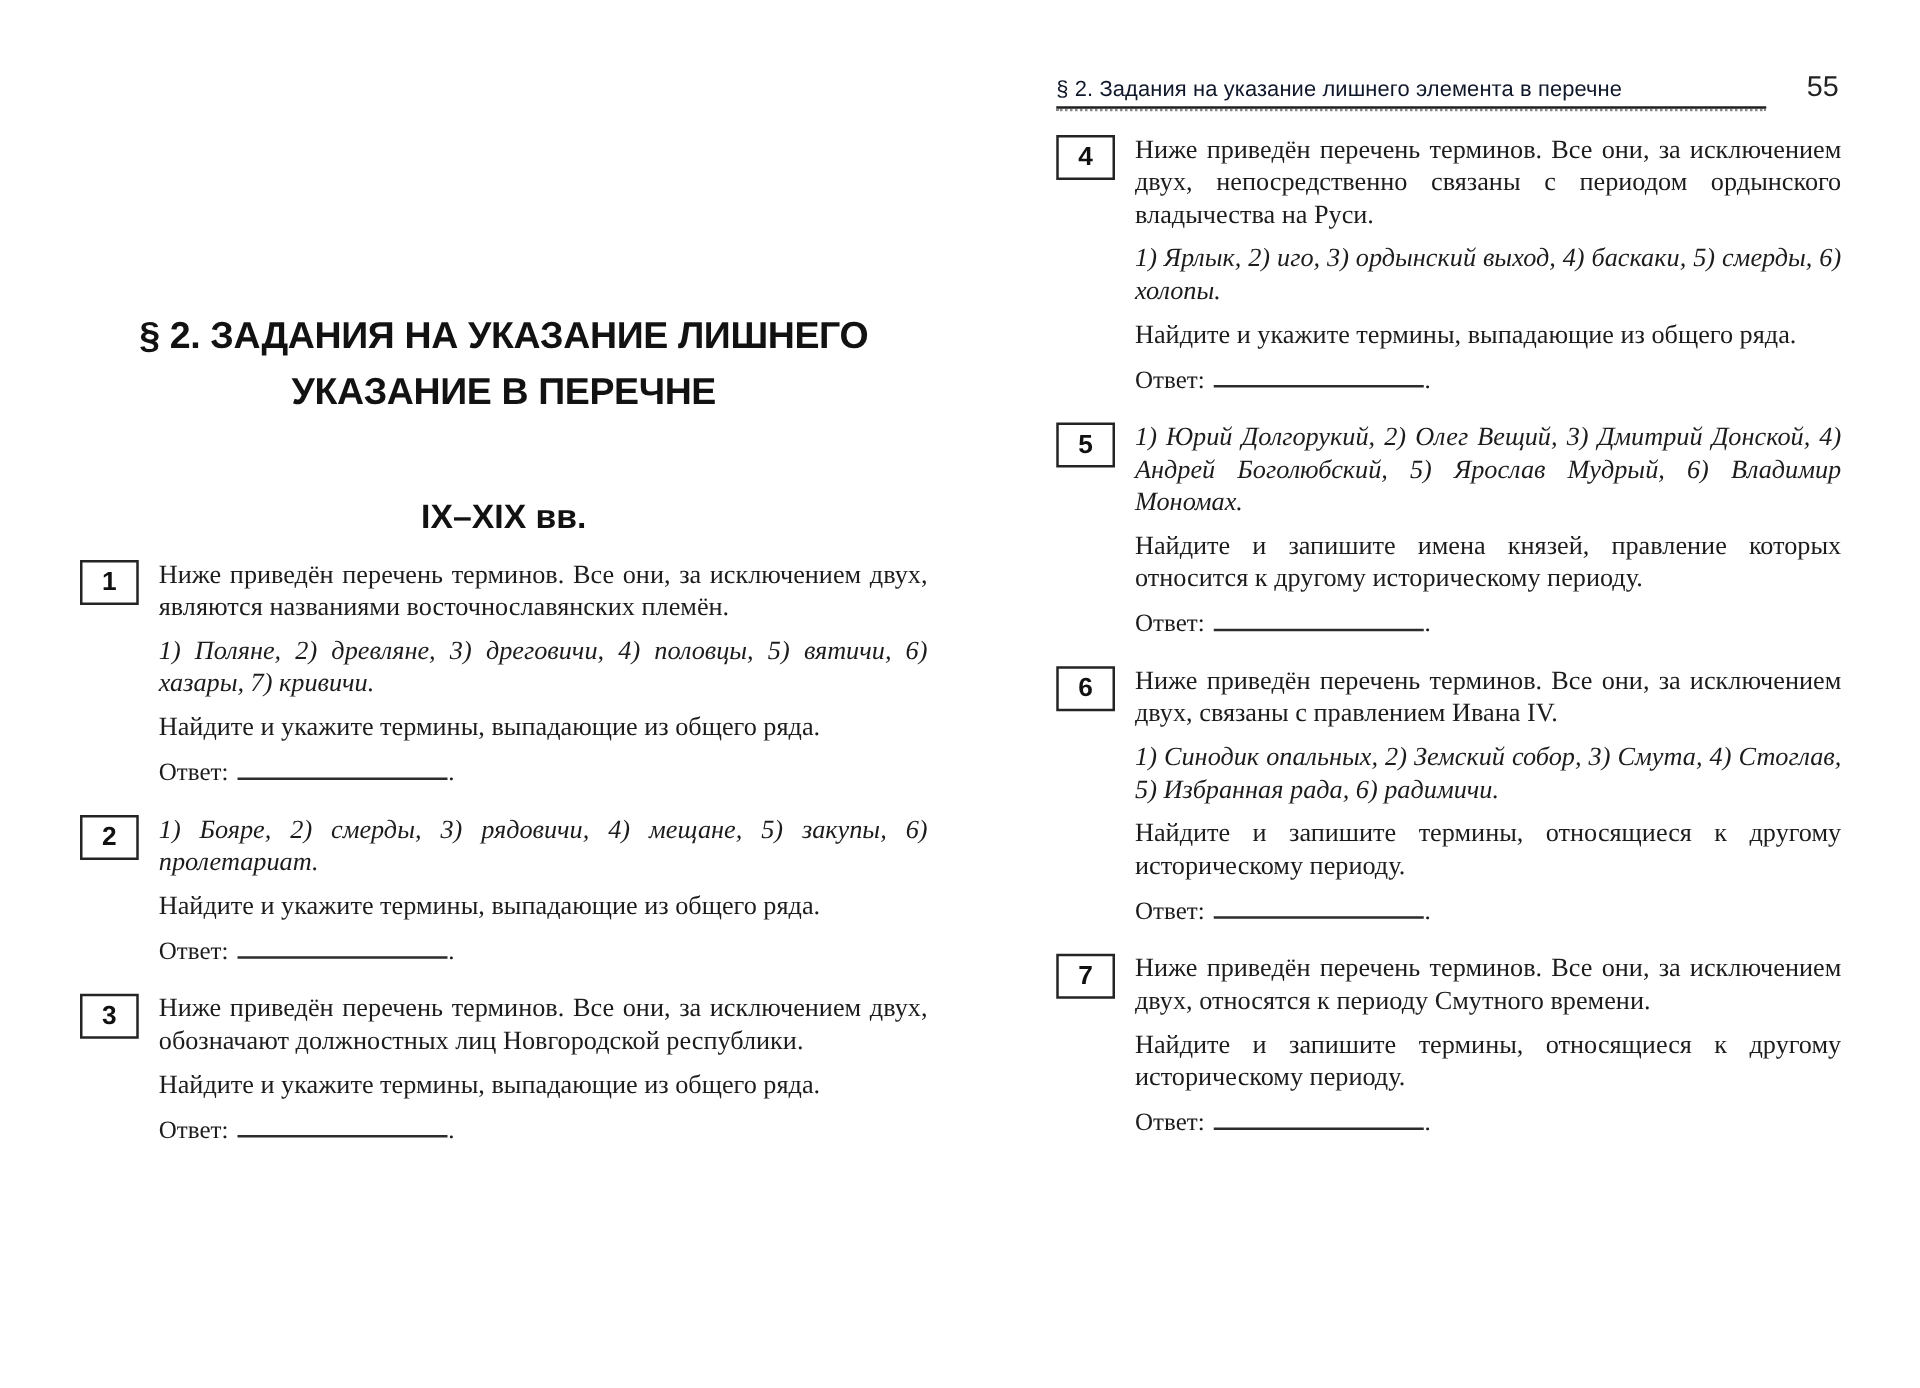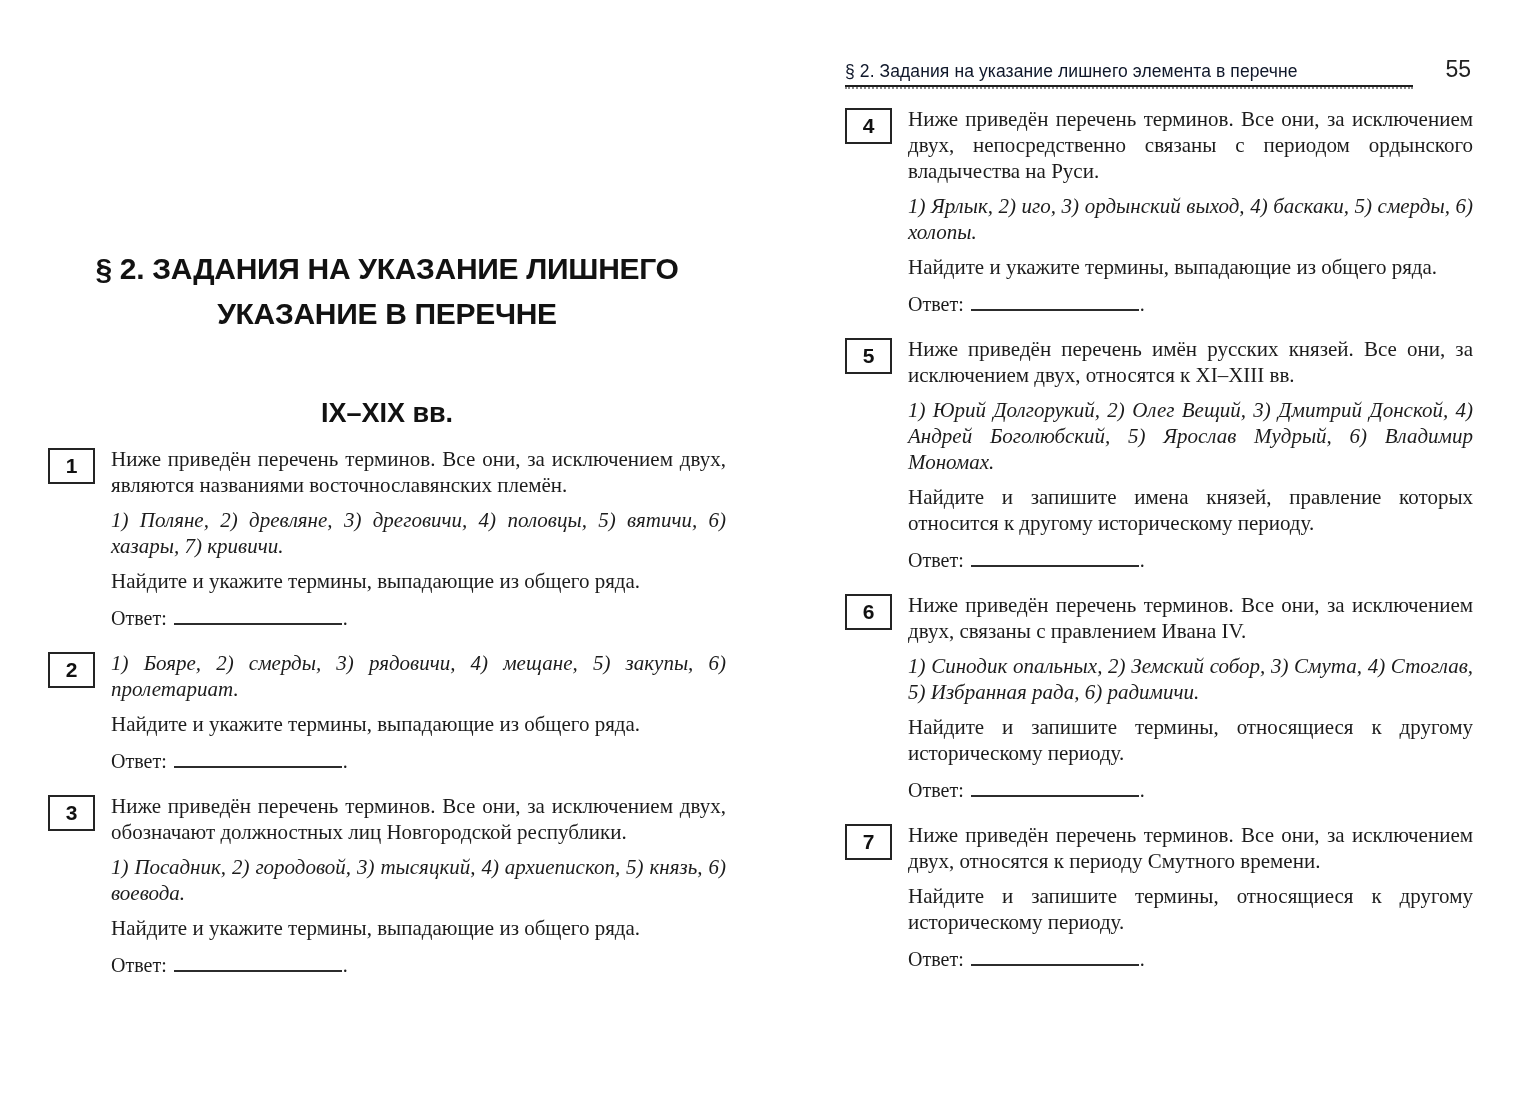--- a/index.html
+++ b/index.html
@@ -8,21 +8,21 @@
     width: 1536px;
     height: 1110px;
     background: #ffffff;
     font-family: "Liberation Serif", serif;
     color: #1c1c1c;
     overflow: hidden;
     position: relative;
   }
 
   .page { position: absolute; top: 0; }
-  .page-left  { left: 48px;  width: 678px; }
+  .page-left  { left: 64px;  width: 678px; }
   .page-right { left: 845px; width: 628px; }
 
   
   .section-title {
     margin: 246px 0 0 0;
     text-align: center;
     font-family: "Liberation Sans", sans-serif;
     font-weight: bold;
     font-size: 30px;
     line-height: 45px;
@@ -130,21 +130,20 @@
         <p class="items">1) Бояре, 2) смерды, 3) рядовичи, 4) мещане, 5) закупы, 6) пролетариат.</p>
         <p class="task">Найдите и укажите термины, выпадающие из общего ряда.</p>
         <p class="answer"><span>Ответ:</span><span class="blank"></span><span class="dot">.</span></p>
       </div>
 
       <div class="question">
         <div class="qnum">
           <span>3</span>
         </div>
         <p class="statement">Ниже приведён перечень терминов. Все они, за исключением двух, обозначают должностных лиц Новгородской республики.</p>
-        <p class="items">1) Посадник, 2) городовой, 3) тысяцкий, 4) архиепископ, 5) князь, 6) воевода.</p>
         <p class="task">Найдите и укажите термины, выпадающие из общего ряда.</p>
         <p class="answer"><span>Ответ:</span><span class="blank"></span><span class="dot">.</span></p>
       </div>
 
     </div>
   </div>
 
   <div class="page page-right">
 
     <div class="running-header">
@@ -162,21 +161,20 @@
         <p class="statement">Ниже приведён перечень терминов. Все они, за исключением двух, непосредственно связаны с периодом ордынского владычества на Руси.</p>
         <p class="items">1) Ярлык, 2) иго, 3) ордынский выход, 4) баскаки, 5) смерды, 6) холопы.</p>
         <p class="task">Найдите и укажите термины, выпадающие из общего ряда.</p>
         <p class="answer"><span>Ответ:</span><span class="blank"></span><span class="dot">.</span></p>
       </div>
 
       <div class="question">
         <div class="qnum">
           <span>5</span>
         </div>
-        <p class="statement">Ниже приведён перечень имён русских князей. Все они, за исключением двух, относятся к XI–XIII вв.</p>
         <p class="items">1) Юрий Долгорукий, 2) Олег Вещий, 3) Дмитрий Донской, 4) Андрей Боголюбский, 5) Ярослав Мудрый, 6) Владимир Мономах.</p>
         <p class="task">Найдите и запишите имена князей, правление которых относится к другому историческому периоду.</p>
         <p class="answer"><span>Ответ:</span><span class="blank"></span><span class="dot">.</span></p>
       </div>
 
       <div class="question">
         <div class="qnum">
           <span>6</span>
         </div>
         <p class="statement">Ниже приведён перечень терминов. Все они, за исключением двух, связаны с правлением Ивана IV.</p>

